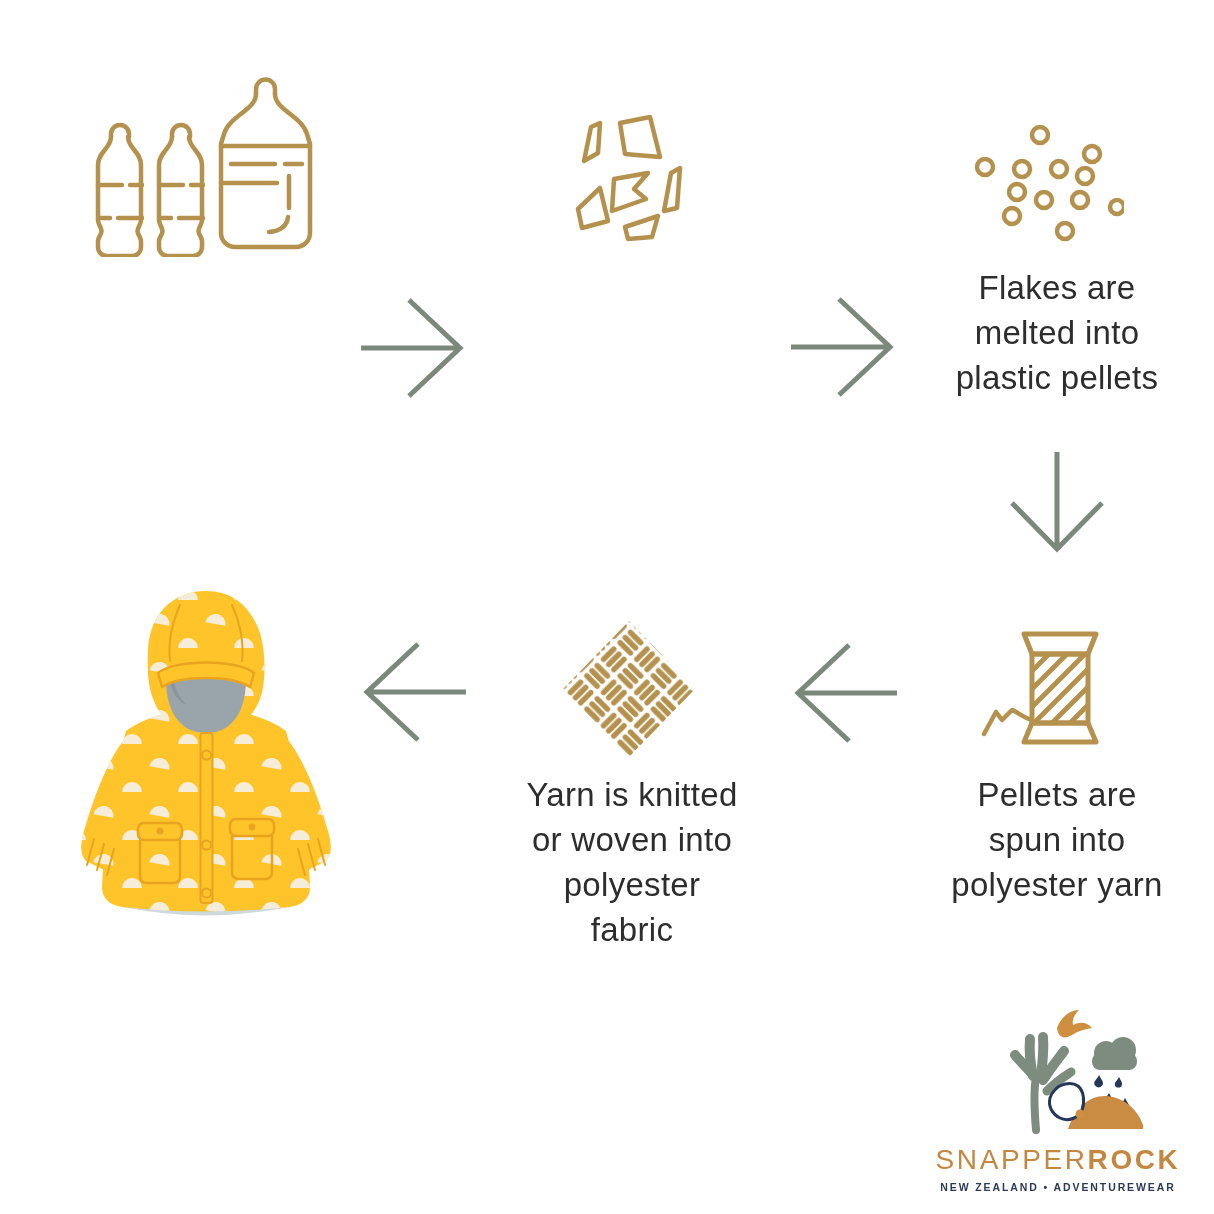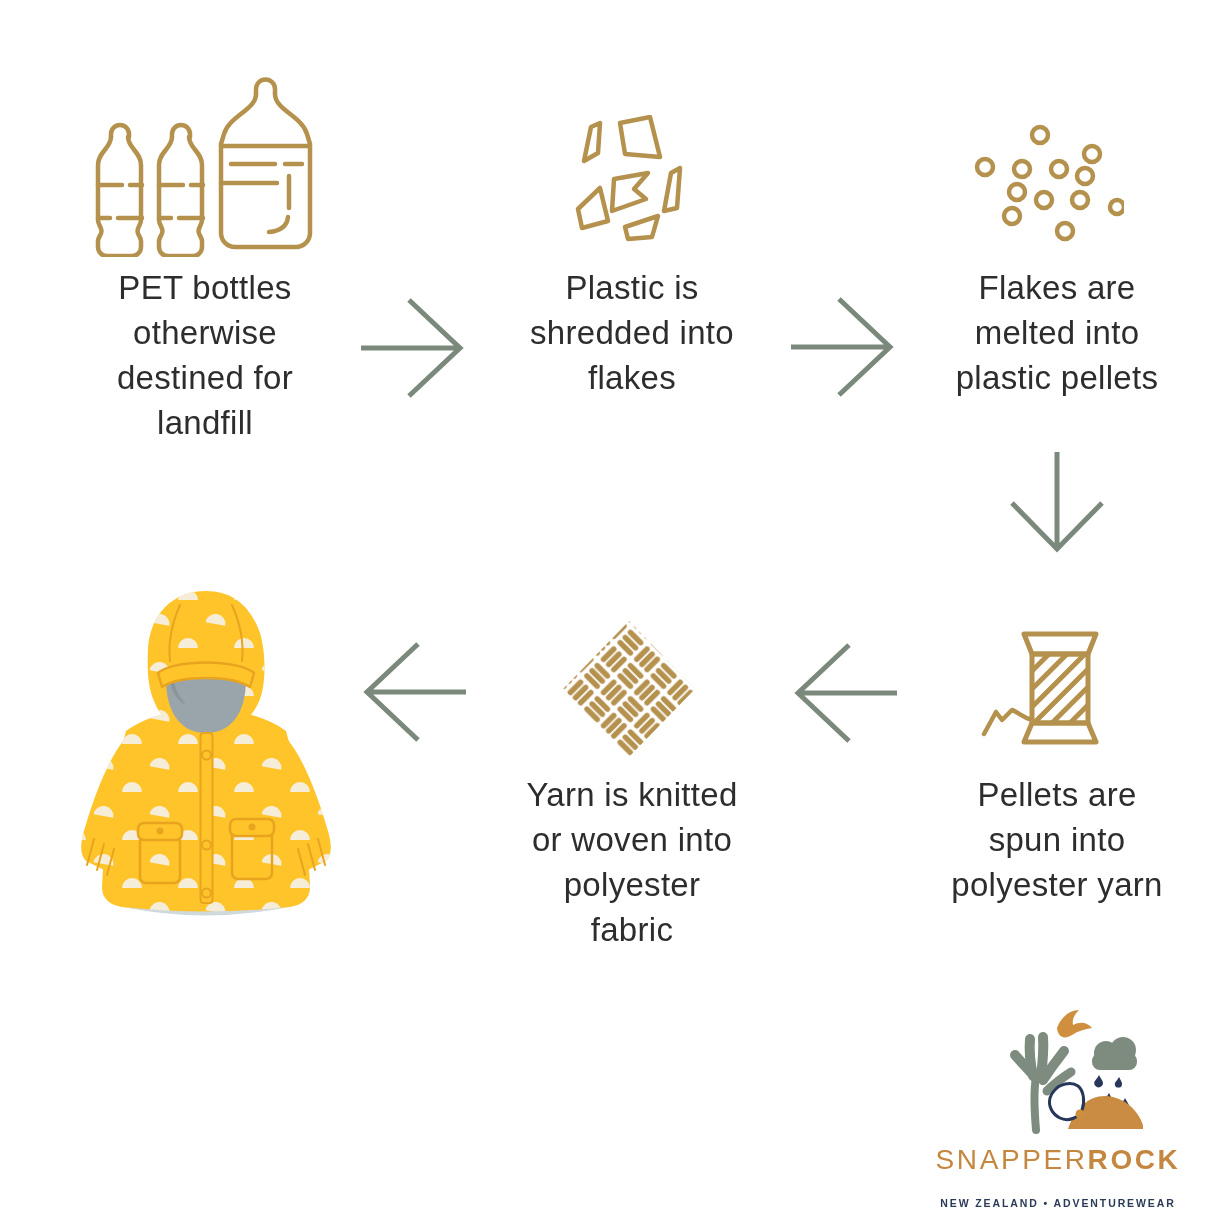--- a/index.html
+++ b/index.html
@@ -9,21 +9,21 @@
   }
   .abs{position:absolute;}
   .label{
     position:absolute;text-align:center;font-size:33px;line-height:1.36;
     letter-spacing:.3px;color:#2d2d2d;white-space:pre-line;font-weight:400;
   }
   .para{font-size:34px;line-height:1.24;}
   .logo-block{position:absolute;left:925px;top:998px;width:266px;text-align:center;}
   .brand-line{margin-top:6px;font-size:28px;letter-spacing:2.6px;color:#c4873f;white-space:nowrap;}
   .brand-line .bold{font-weight:700;}
-  .tagline{margin-top:21px;font-size:10.5px;font-weight:700;letter-spacing:1.9px;color:#2a3a57;white-space:nowrap;}
+  .tagline{margin-top:5px;font-size:10.5px;font-weight:700;letter-spacing:1.9px;color:#2a3a57;white-space:nowrap;}
   svg{display:block;}
 </style>
 </head>
 <body>
 
 <div id="stage">
 
   <svg class="abs" style="left:90px;top:75px;" width="228" height="182" viewBox="0 0 228 182">
     <g fill="none" stroke="#b5914e" stroke-width="4.5" stroke-linecap="round" stroke-linejoin="round">
 
@@ -71,27 +71,20 @@
       <circle cx="113" cy="58" r="8"></circle>
       <circle cx="45" cy="74" r="8"></circle>
       <circle cx="72" cy="82" r="8"></circle>
       <circle cx="108" cy="82" r="8"></circle>
       <circle cx="40" cy="98" r="8"></circle>
       <circle cx="145" cy="89" r="7"></circle>
       <circle cx="93" cy="113" r="8"></circle>
     </g>
   </svg>
 
-  <div class="label" style="left:45px;top:266px;width:320px;">PET bottles
-otherwise
-destined for
-landfill</div>
-  <div class="label" style="left:472px;top:266px;width:320px;">Plastic is
-shredded into
-flakes</div>
   <div class="label" style="left:897px;top:266px;width:320px;">Flakes are
 melted into
 plastic pellets</div>
 
   <svg class="abs" style="left:361px;top:296px;" width="104" height="104" viewBox="0 0 104 104">
     <path d="M0,52 H99 M48,4 L99,52 L48,100" fill="none" stroke="#7a897b" stroke-width="5"></path>
   </svg>
   <svg class="abs" style="left:791px;top:295px;" width="104" height="104" viewBox="0 0 104 104">
     <path d="M0,52 H99 M48,4 L99,52 L48,100" fill="none" stroke="#7a897b" stroke-width="5"></path>
   </svg>

